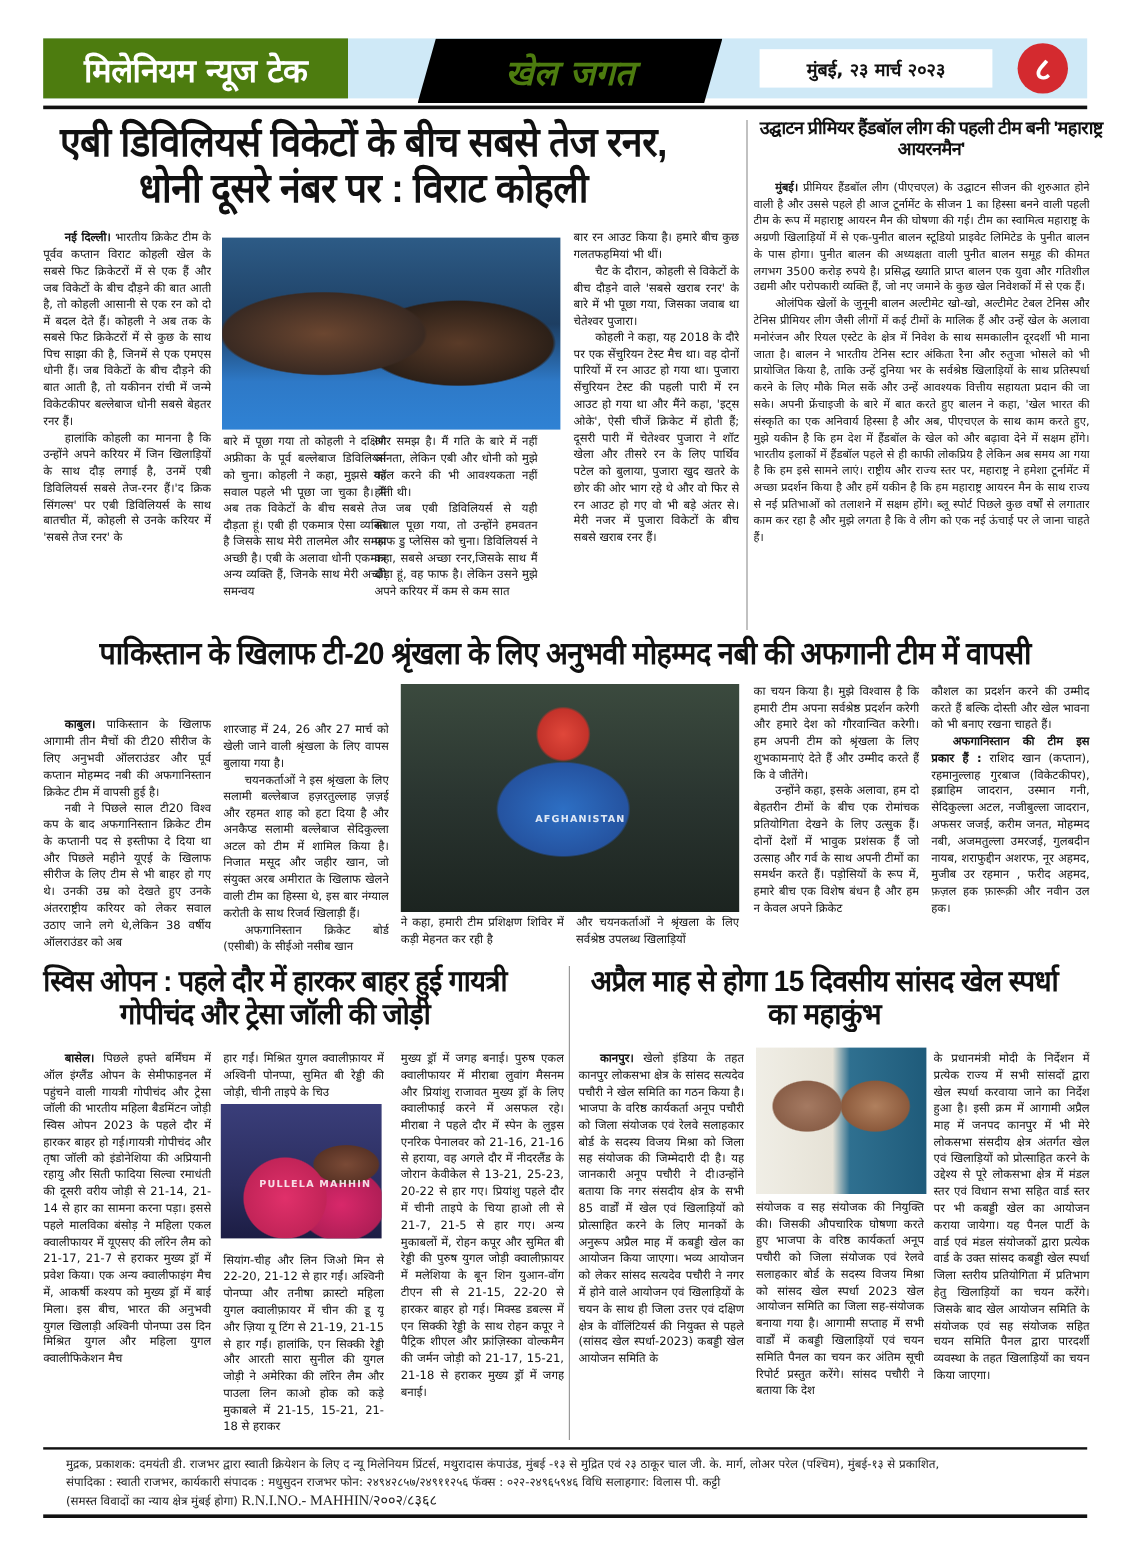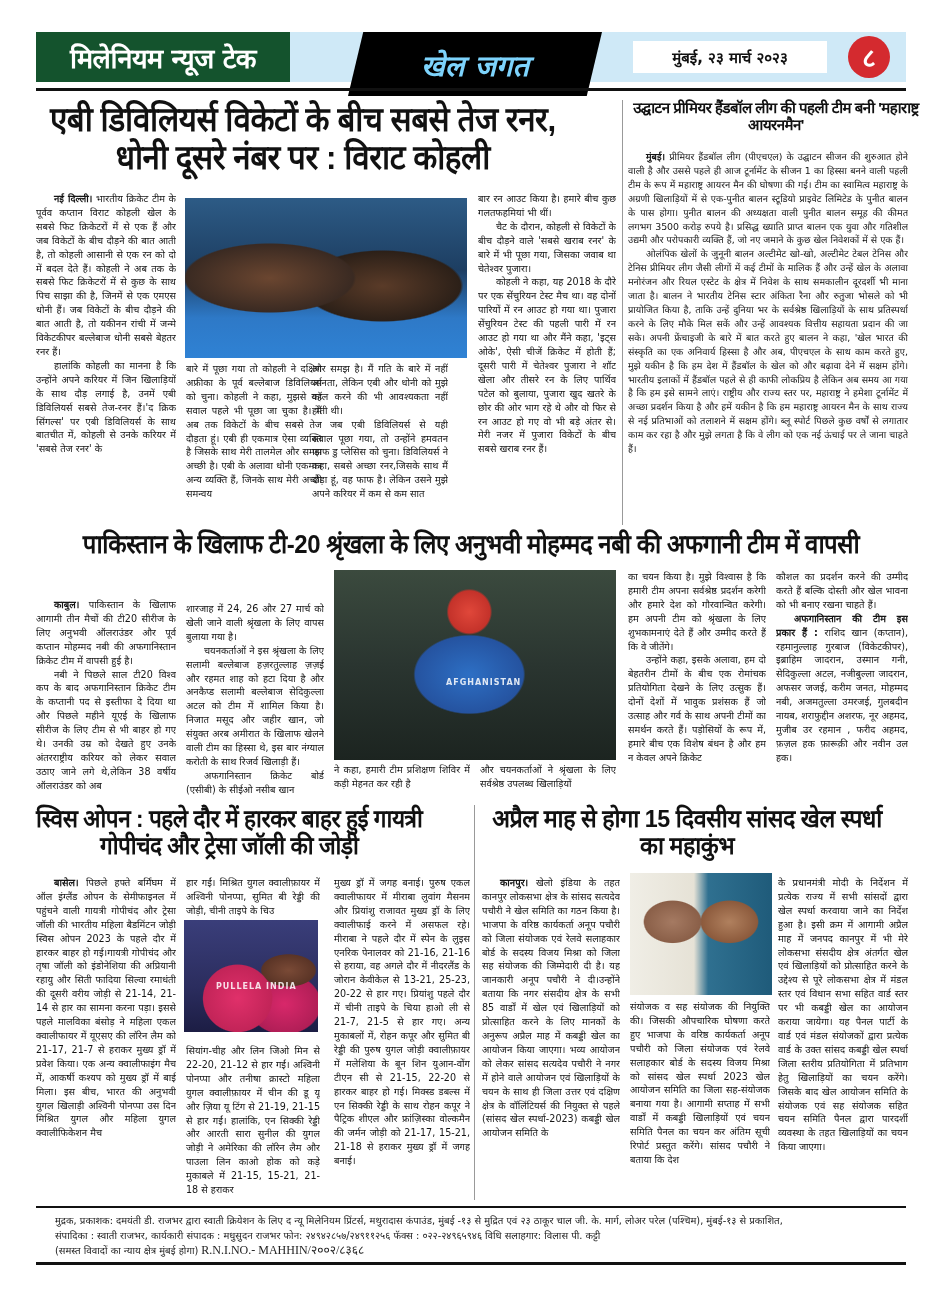--- a/index.html
+++ b/index.html
@@ -2,23 +2,23 @@
 <html><head>
 <meta charset="utf-8">
 <style>
   * { box-sizing: border-box; margin: 0; padding: 0; }
   html, body { width: 945px; height: 1296px; background: #ffffff; overflow: hidden; }
   body { font-family: "DejaVu Sans", "Liberation Sans", sans-serif; color: #111; position: relative; }
   .abs { position: absolute; }
 
   
   .masthead { left: 36px; top: 32px; width: 870px; height: 50px; background: #cfe9f7; }
-  .brand { left: 36px; top: 32px; width: 254px; height: 50px; background: #14532d; color: #fff;
+  .brand { left: 36px; top: 32px; width: 254px; height: 50px; background: #4d7c0f; color: #fff;
            font-weight: bold; font-size: 27px; display: flex; align-items: center; justify-content: center; letter-spacing: -0.5px; }
-  .section { left: 348px; top: 32px; width: 254px; height: 64px; background: #000; color: #7dd3fc;
+  .section { left: 348px; top: 32px; width: 254px; height: 54px; background: #000; color: #4d7c0f;
              font-weight: bold; font-size: 29px; display: flex; align-items: center; justify-content: center;
              clip-path: polygon(6% 0, 100% 0, 94% 100%, 0 100%); font-style: italic; }
   .dateline { left: 633px; top: 41px; width: 194px; height: 32px; background: #fff; font-size: 15px;
               display: flex; align-items: center; justify-content: center; font-weight: bold; }
   .pageno { left: 848px; top: 36px; width: 42px; height: 42px; border-radius: 50%; background: #d42a2f; color: #fff;
             font-size: 26px; font-weight: bold; display: flex; align-items: center; justify-content: center; }
   .rule { left: 36px; height: 3px; width: 870px; background: #111; }
 
   
   .hl { font-family: "Liberation Sans", "DejaVu Sans", sans-serif; font-weight: bold; text-align: center; color: #111; line-height: 1.12; letter-spacing: -0.5px; }
@@ -135,21 +135,21 @@
 
 <h2 class="abs hl hl-bl">स्विस ओपन : पहले दौर में हारकर बाहर हुई गायत्री गोपीचंद और ट्रेसा जॉली की जोड़ी</h2>
 
 <div class="abs col" style="left:36px; top:876px; width:140px; height:322px;">
   <p><b>बासेल।</b><span> पिछले हफ्ते बर्मिंघम में ऑल इंग्लैंड ओपन के सेमीफाइनल में पहुंचने वाली गायत्री गोपीचंद और ट्रेसा जॉली की भारतीय महिला बैडमिंटन जोड़ी स्विस ओपन 2023 के पहले दौर में हारकर बाहर हो गई।गायत्री गोपीचंद और तृषा जॉली को इंडोनेशिया की अप्रियानी रहायु और सिती फादिया सिल्वा रमाधंती की दूसरी वरीय जोड़ी से 21-14, 21-14 से हार का सामना करना पड़ा। इससे पहले मालविका बंसोड़ ने महिला एकल क्वालीफायर में यूएसए की लॉरेन लैम को 21-17, 21-7 से हराकर मुख्य ड्रॉ में प्रवेश किया। एक अन्य क्वालीफाइंग मैच में, आकर्षी कश्यप को मुख्य ड्रॉ में बाई मिला। इस बीच, भारत की अनुभवी युगल खिलाड़ी अश्विनी पोनप्पा उस दिन मिश्रित युगल और महिला युगल क्वालीफिकेशन मैच</span></p>
 </div>
 <div class="abs col" style="left:186px; top:876px; width:134px; height:44px;">
   <p class="ni">हार गईं। मिश्रित युगल क्वालीफ़ायर में अश्विनी पोनप्पा, सुमित बी रेड्डी की जोड़ी, चीनी ताइपे के चिउ</p>
 </div>
 <div class="abs photo ph-bad">
-  <span class="ph-label" style="left:32px; top:62px; font-size:8px;">PULLELA INDIA</span>
+  <span class="ph-label" style="left:32px; top:62px; font-size:8px;">PULLELA MAHHIN</span>
 </div>
 <div class="abs col" style="left:186px; top:1044px; width:134px; height:154px;">
   <p class="ni">सियांग-चीह और लिन जिओ मिन से 22-20, 21-12 से हार गईं। अश्विनी पोनप्पा और तनीषा क्रास्टो महिला युगल क्वालीफ़ायर में चीन की डू यू और ज़िया यू टिंग से 21-19, 21-15 से हार गईं। हालांकि, एन सिक्की रेड्डी और आरती सारा सुनील की युगल जोड़ी ने अमेरिका की लॉरेन लैम और पाउला लिन काओ होक को कड़े मुकाबले में 21-15, 15-21, 21-18 से हराकर</p>
 </div>
 <div class="abs col" style="left:334px; top:876px; width:136px; height:322px;">
   <p class="ni">मुख्य ड्रॉ में जगह बनाई। पुरुष एकल क्वालीफायर में मीराबा लुवांग मैसनम और प्रियांशु राजावत मुख्य ड्रॉ के लिए क्वालीफाई करने में असफल रहे। मीराबा ने पहले दौर में स्पेन के लुइस एनरिक पेनालवर को 21-16, 21-16 से हराया, वह अगले दौर में नीदरलैंड के जोरान केवीकेल से 13-21, 25-23, 20-22 से हार गए। प्रियांशु पहले दौर में चीनी ताइपे के चिया हाओ ली से 21-7, 21-5 से हार गए। अन्य मुकाबलों में, रोहन कपूर और सुमित बी रेड्डी की पुरुष युगल जोड़ी क्वालीफ़ायर में मलेशिया के बून शिन युआन-वोंग टीएन सी से 21-15, 22-20 से हारकर बाहर हो गई। मिक्स्ड डबल्स में एन सिक्की रेड्डी के साथ रोहन कपूर ने पैट्रिक शीएल और फ्रांज़िस्का वोल्कमैन की जर्मन जोड़ी को 21-17, 15-21, 21-18 से हराकर मुख्य ड्रॉ में जगह बनाई।</p>
 </div>
 
 <div class="abs vline" style="left:474px; top:805px; height:395px;"></div>
 

